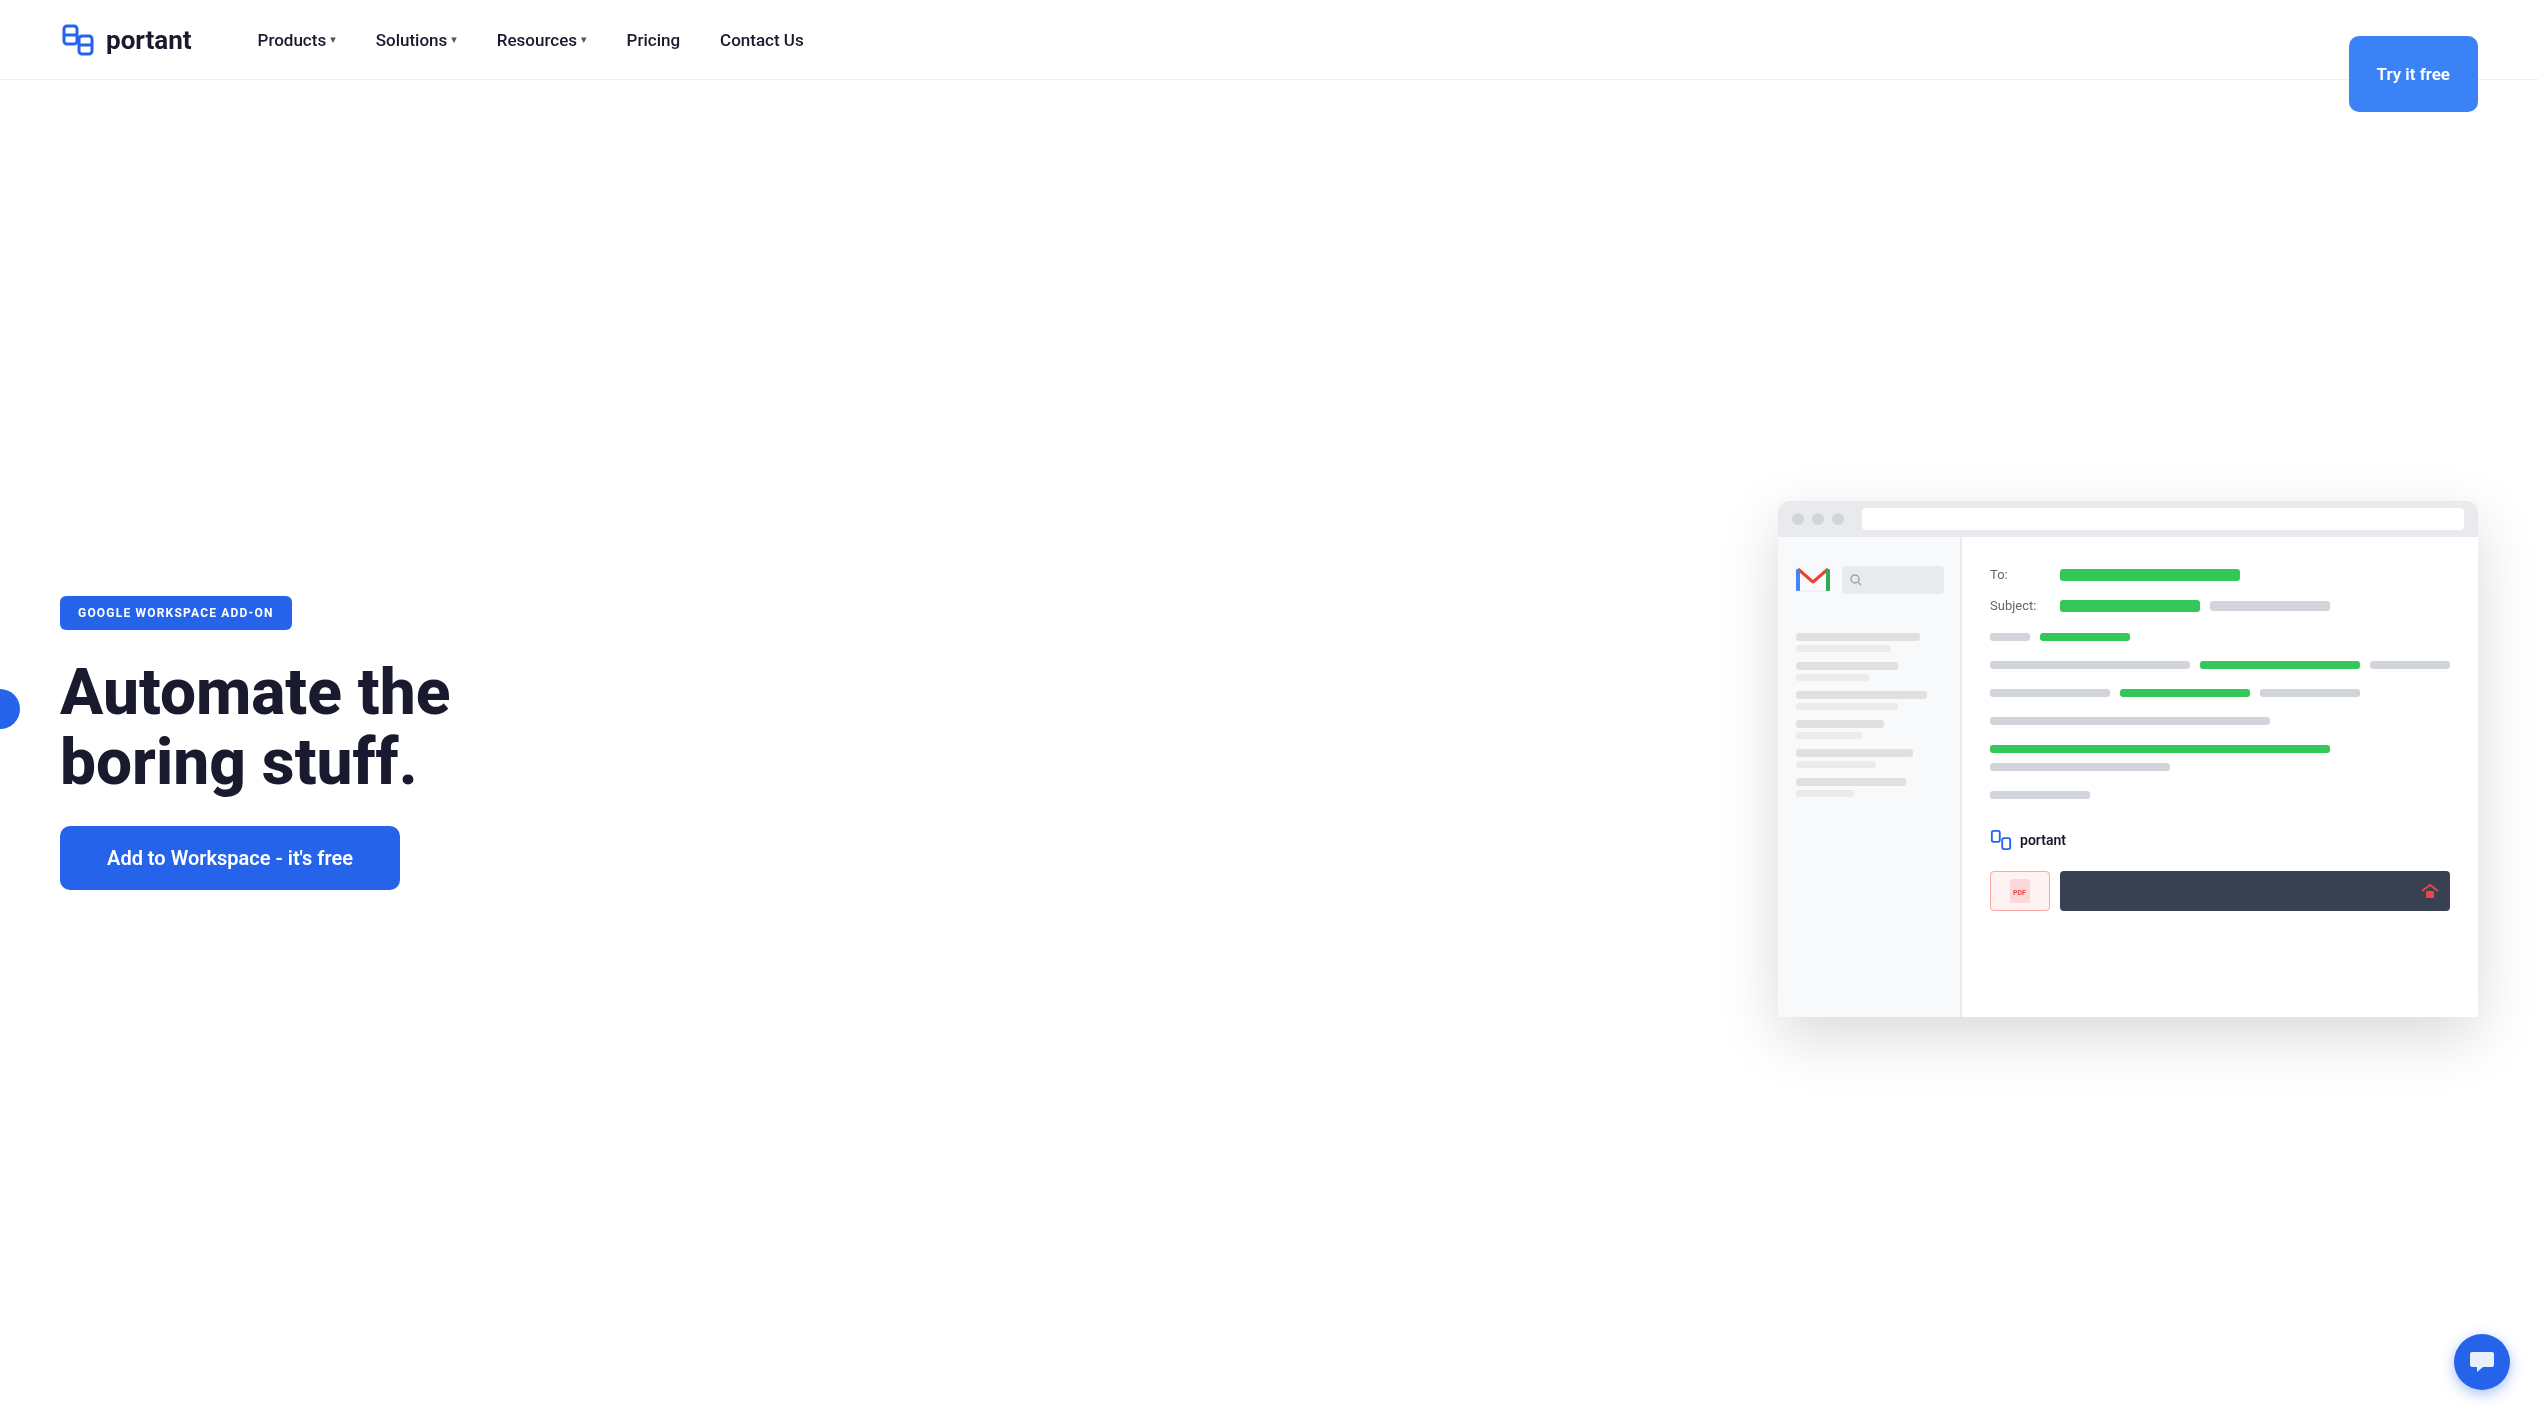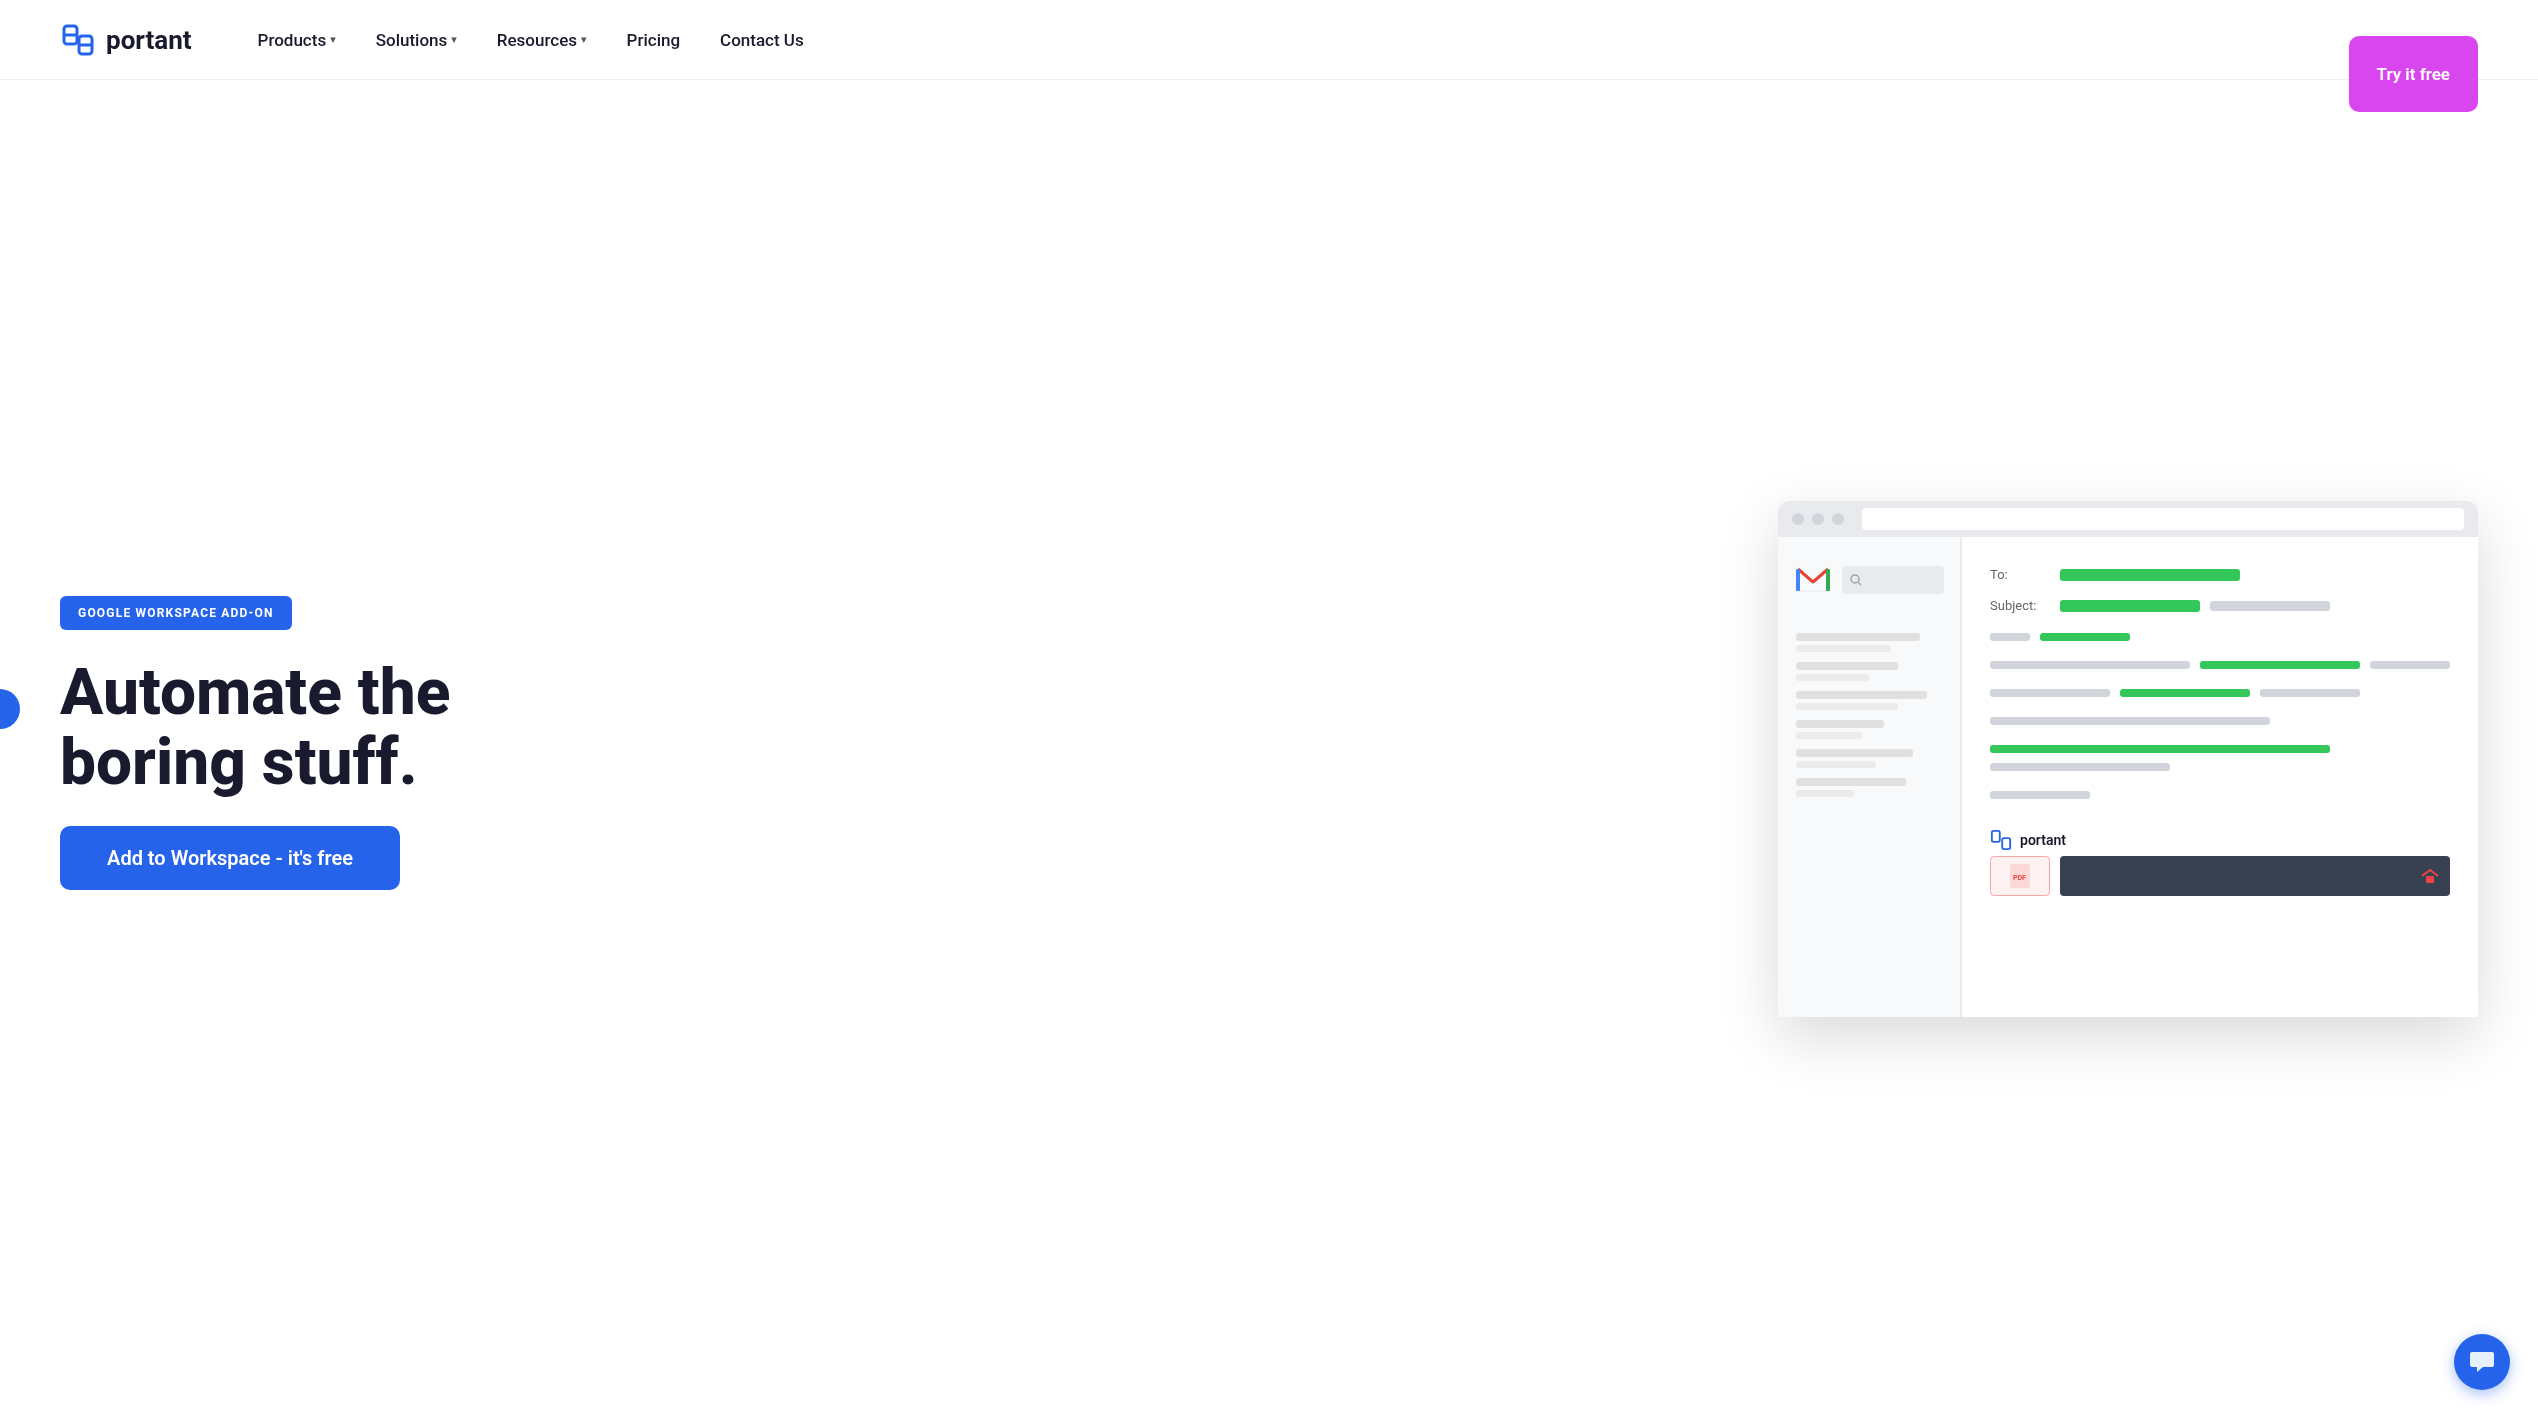--- a/index.html
+++ b/index.html
@@ -31,21 +31,21 @@
       border-radius: 6px;
       background: none; border: none; font-family: inherit;
     }
     .nav-item .chevron { font-size: 11px; color: #555; }
     .nav-right { display: flex; align-items: center; gap: 32px; flex-direction: column; }
     .sign-in-btn {
       font-size: 17px; font-weight: 600; color: #2563eb;
       background: none; border: none; cursor: pointer; font-family: inherit; padding: 8px 16px;
     }
     .try-free-btn {
-      background: #d946ef; color: #fff;
+      background: #3b82f6; color: #fff;
       border: none; border-radius: 10px;
       padding: 28px 28px; font-size: 17px; font-weight: 600;
       cursor: pointer; font-family: inherit;
     }
 
     
     .hero {
       display: flex; align-items: center;
       padding: 80px 60px 60px 60px;
       min-height: calc(100vh - 80px);
@@ -142,21 +142,21 @@
     .body-line { height: 8px; background: #d1d5db; border-radius: 3px; margin-bottom: 10px; }
     .body-line.green { background: #34c759; }
     .body-line.long-green { background: #34c759; }
 
     .portant-footer {
       margin-top: 20px; display: flex; align-items: center; gap: 8px;
     }
     .portant-small-text { font-size: 14px; font-weight: 600; color: #1a1a2e; }
 
     .attachment-area {
-      margin-top: 5px; display: flex; gap: 10px; align-items: flex-start;
+      margin-top: 20px; display: flex; gap: 10px; align-items: flex-start;
     }
     .attachment-thumb {
       width: 60px; height: 40px; background: #fef2f2; border: 1px solid #fca5a5;
       border-radius: 4px; display: flex; align-items: center; justify-content: center;
       font-size: 18px;
     }
     .attachment-dark {
       flex: 1; height: 40px; background: #374151; border-radius: 4px;
       display: flex; align-items: center; justify-content: flex-end; padding-right: 8px;
     }

